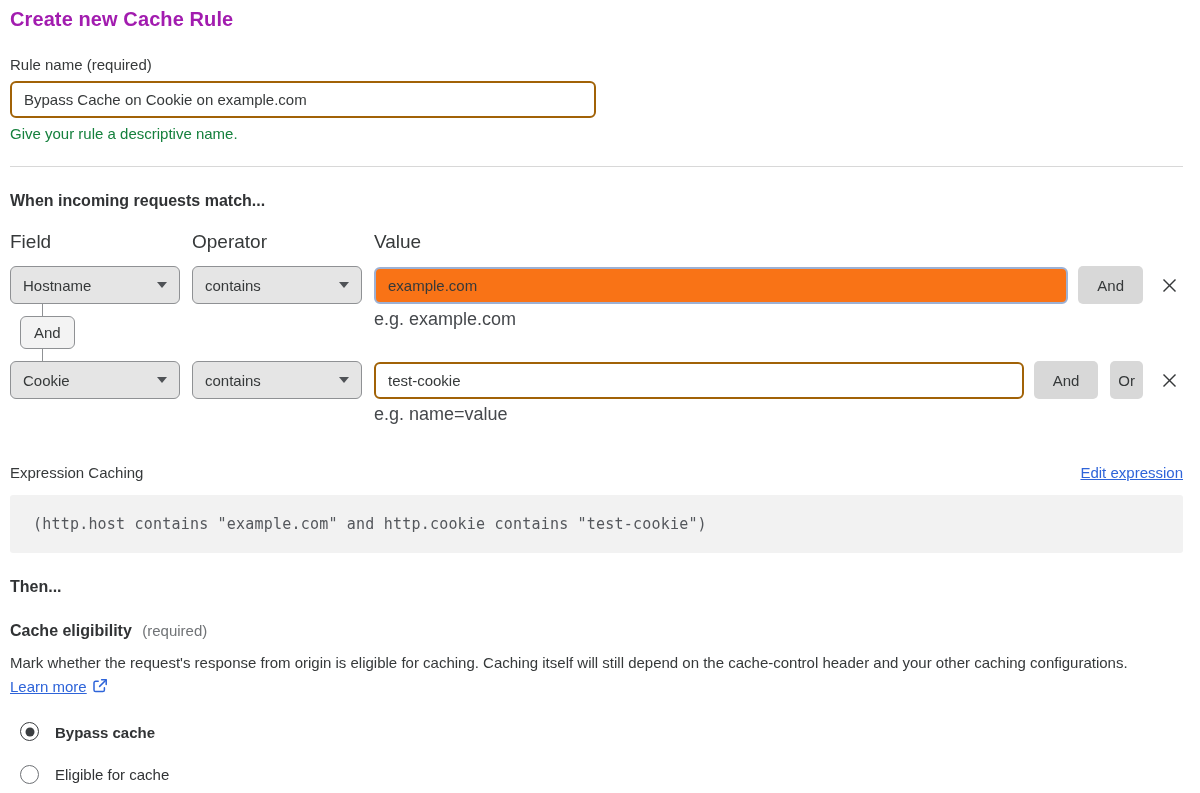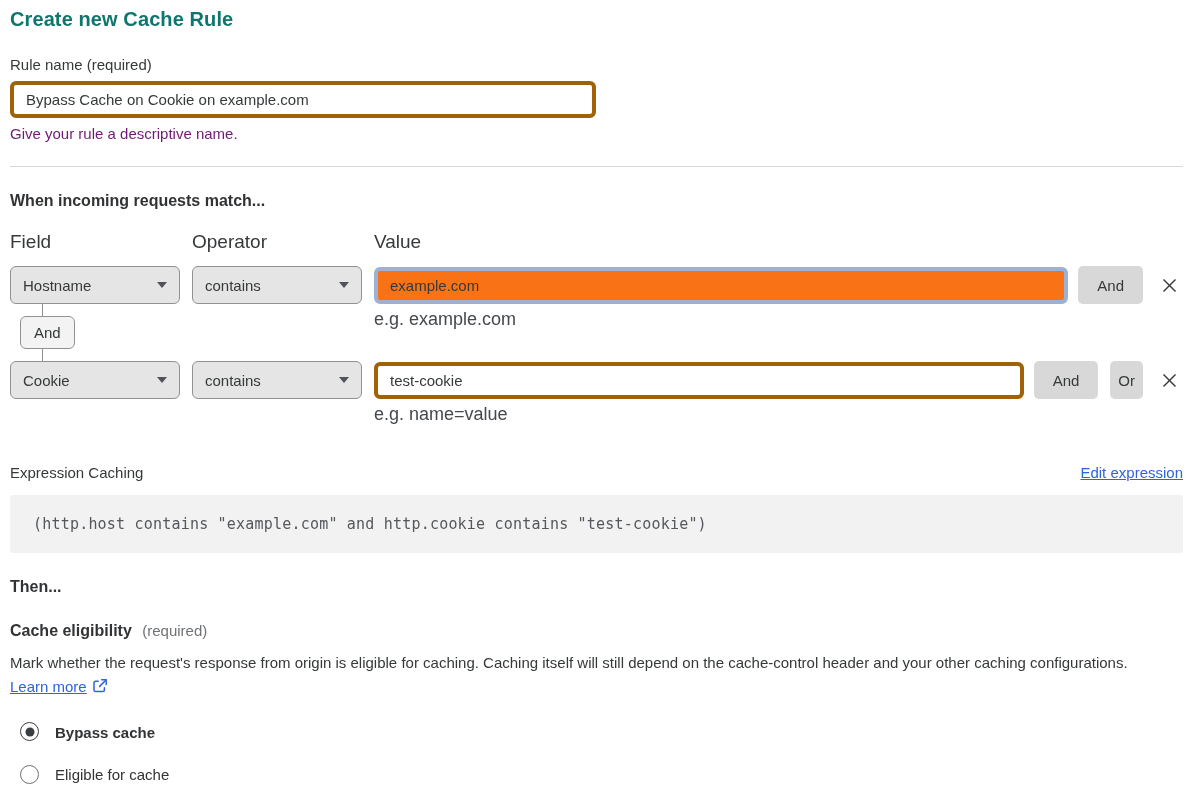--- a/index.html
+++ b/index.html
@@ -4,31 +4,31 @@
 <style>
   * { margin: 0; padding: 0; box-sizing: border-box; }
   html, body { background: #ffffff; }
   body {
     width: 1200px; height: 793px; overflow: hidden;
     font-family: "Liberation Sans", sans-serif;
     color: #36393a;
   }
   .page { padding: 8px 17px 0 10px; position: relative; }
 
-  h1.title { font-size: 20px; font-weight: 700; color: #0f766e; letter-spacing: .1px; }
+  h1.title { font-size: 20px; font-weight: 700; color: #a21caf; letter-spacing: .1px; }
 
   .form-group { margin-top: 25px; }
   .field-label { display: block; font-size: 15px; color: #36393a; }
   .text-input {
-    display: block; height: 37px; border: 4px solid #a16207; border-radius: 6px;
+    display: block; height: 37px; border: 2px solid #a16207; border-radius: 6px;
     padding: 0 12px; font-size: 15px; font-family: "Liberation Sans", sans-serif;
     color: #36393a; background: #fff; outline: none;
   }
   .rule-name-input { width: 586px; margin-top: 8px; }
-  .help-text { margin-top: 7px; font-size: 15px; color: #701a75; }
+  .help-text { margin-top: 7px; font-size: 15px; color: #15803d; }
 
   hr.divider { border: none; border-top: 1px solid #d8d8d8; margin: 24px 0 0 0; }
 
   h2.section-heading { margin-top: 25px; font-size: 16px; font-weight: 700; color: #313335; }
 
   .col-labels { display: flex; margin-top: 21px; font-size: 19px; color: #36393a; }
   .col-labels .c1 { width: 182px; }
   .col-labels .c2 { width: 182px; }
 
   .match-rows { position: relative; margin-top: 13px; }

